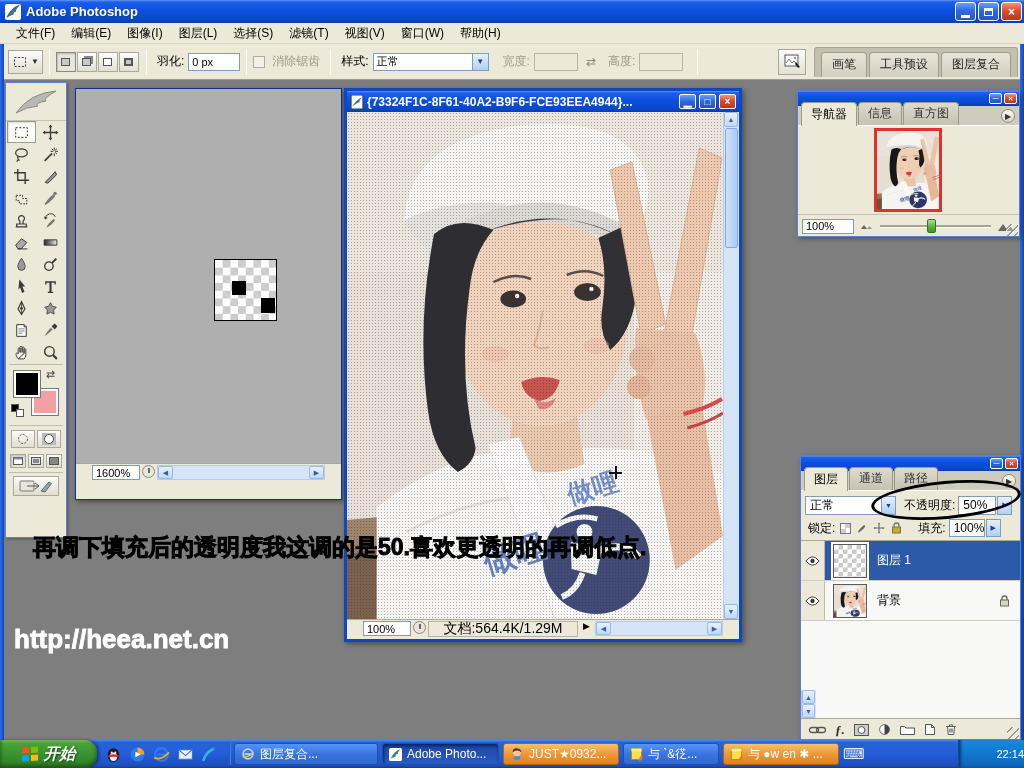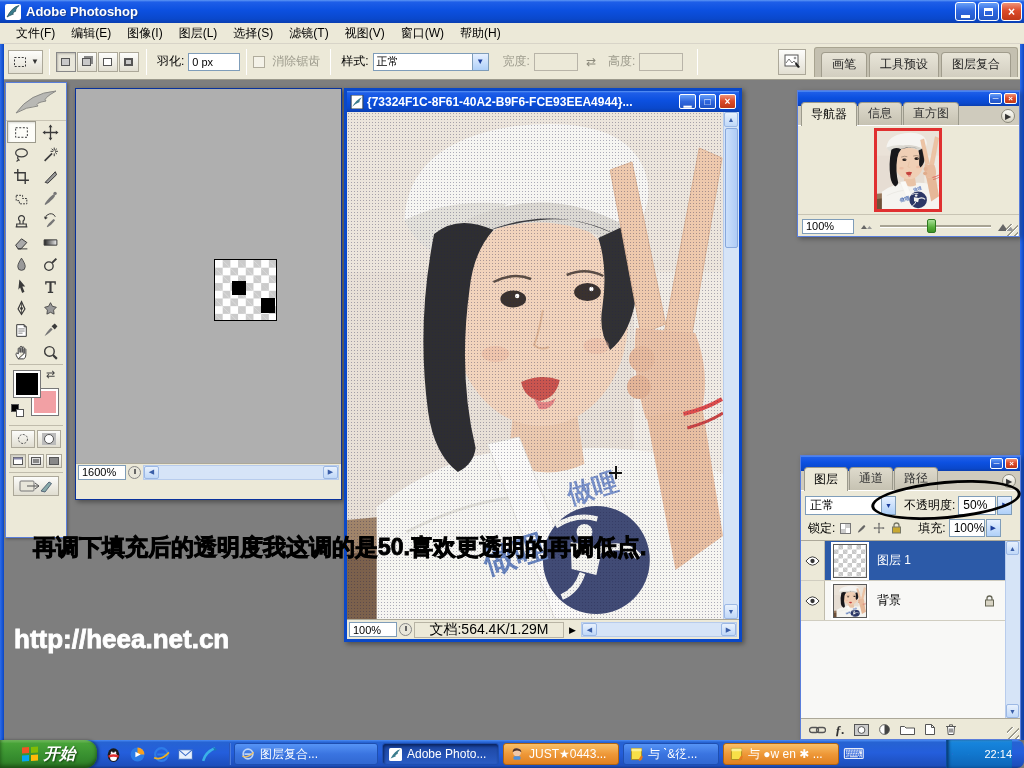--- a/index.html
+++ b/index.html
@@ -54,21 +54,21 @@
   .scr-btn { width:16px; height:14px; border:1px solid #ACA899; background:linear-gradient(#FCFCFA,#E0DDD0); display:flex; align-items:center; justify-content:center; }
   .scr-btn.pressed { background:#E4E2D6; box-shadow:inset 1px 1px 2px #00000022; }
   .ir-btn { margin:3px auto 0 auto; width:46px; height:20px; border:1px solid #ACA899; background:linear-gradient(#FCFCFA,#E0DDD0); display:flex; align-items:center; justify-content:center; }
 
   
   .docwin { box-shadow:2px 2px 5px #00000066; }
   .doc-title { height:19px; display:flex; align-items:center; padding:0 3px; gap:3px; }
   .doc-title .dtxt { color:#fff; font-weight:bold; font-size:11px; white-space:nowrap; overflow:hidden; flex:1; }
   .mdibtn { width:17px; height:15px; border:1px solid #fff; border-radius:2px; background:linear-gradient(#68A0F8,#2E66DE 50%,#2254C4); color:#fff; font-size:10px; font-weight:bold; display:flex; align-items:center; justify-content:center; flex:none; }
   .mdibtn.close { background:linear-gradient(#F09478,#DD4B2A 45%,#C03818); }
-  .statusbar { background:#ECE9D8; border-top:1px solid #ACA899; display:flex; align-items:center; padding:1px 2px; gap:2px; }
+  .statusbar { background:#ECE9D8; border-top:1px solid #ACA899; display:flex; align-items:flex-start; padding:1px 16px; gap:2px; }
   .zoombox { background:#fff; border:1px solid #7F9DB9; width:48px; height:15px; font-size:11px; padding-left:3px; color:#000; display:flex; align-items:center; }
   .clock-ico { width:13px; height:13px; border:1px solid #888; border-radius:50%; background:#E8E6DA; position:relative; }
   .clock-ico:after { content:""; position:absolute; left:5px; top:2px; width:2px; height:5px; background:#666; }
   .hscroll { flex:1; height:15px; background:#D6E4F7; border:1px solid #B8CCEC; display:flex; justify-content:space-between; }
   .sbtn { width:15px; height:100%; background:linear-gradient(#E8F1FD,#C0D8F8); border:1px solid #9CB8E4; border-radius:2px; color:#3A5EA8; font-size:7px; display:flex; align-items:center; justify-content:center; }
   .vscroll { background:#D6E4F7; border-left:1px solid #B8CCEC; display:flex; flex-direction:column; justify-content:space-between; }
   .vthumb { width:13px; margin:1px; height:120px; background:linear-gradient(90deg,#CCE0FB,#AECBF5); border:1px solid #88A8DC; border-radius:2px; }
 
   .canvas1 { background:#AFAFAF; position:relative; }
   .checker-img { position:absolute; left:138px; top:170px; width:63px; height:62px; border:1px solid #000;
@@ -106,21 +106,21 @@
   .slider-thumb { position:absolute; left:42%; top:-6px; width:9px; height:14px; background:linear-gradient(#A8E098,#58B03C 60%,#3F9428); border:1px solid #2E7820; border-radius:2px; }
 
   .lay-ctrl1 { height:25px; display:flex; align-items:center; padding:3px 4px 0 4px; position:relative; }
   .lay-ctrl2 { height:24px; display:flex; align-items:center; padding:0 4px; }
   .dropdown { display:flex; }
   .dd-field { background:#fff; border:1px solid #7F9DB9; border-right:none; height:19px; font-size:12px; padding:1px 4px; display:flex; align-items:center; }
   .spin-btn { width:15px; height:19px; border:1px solid #7F9DB9; background:linear-gradient(#E6F0FF,#AFD0F8); color:#1C3E9C; font-size:7px; display:flex; align-items:center; justify-content:center; }
   .lay-label { font-size:12px; color:#000; margin:0 3px; }
   .lock-ico { width:14px; height:14px; margin-right:3px; display:flex; align-items:center; justify-content:center; }
   .opacity-annot { position:absolute; left:70px; top:-10px; width:150px; height:38px; border:3px solid #000; border-radius:50%; transform:rotate(-5deg); z-index:20; pointer-events:none; }
-  .lay-list { background:#F8F8F6; border-top:1px solid #ACA899; position:relative; display:flex; }
+  .lay-list { background:#F8F8F6; border-top:1px solid #ACA899; position:relative; display:flex;flex-direction:column; }
   .lay-rows { flex:1; }
   .lay-row { height:40px; display:flex; align-items:center; border-bottom:1px solid #D0CDC0; position:relative; }
   .lay-row.sel { background:#2C5AA8; }
   .eye-cell { width:24px; height:100%; background:#ECE9D8; border-right:1px solid #C0BCAC; display:flex; align-items:center; justify-content:center; }
   .lay-thumb { width:34px; height:34px; border:1px solid #5A5A5A; outline:2px solid #fff; margin-left:8px; background:#fff; overflow:hidden; }
   .lay-thumb.checker { background-color:#fff;
      background-image:linear-gradient(45deg,#C8C8C8 25%,transparent 25%,transparent 75%,#C8C8C8 75%),linear-gradient(45deg,#C8C8C8 25%,transparent 25%,transparent 75%,#C8C8C8 75%);
      background-size:9px 9px; background-position:0 0,4.5px 4.5px; }
   .lay-name { font-size:12px; margin-left:10px; color:#000; }
   .lay-row.sel .lay-name { color:#fff; }
@@ -136,21 +136,21 @@
   .start-label { color:#fff; font-size:16px; font-weight:bold; font-style:italic; text-shadow:1px 1px 2px #14420E; }
   .winflag { width:17px; height:15px; position:relative; transform:skewY(-4deg); }
   .winflag i { position:absolute; width:7px; height:6px; }
   .ql { display:flex; align-items:center; gap:7px; margin:0 8px; }
   .tb-divider { width:2px; height:22px; background:linear-gradient(90deg,#1A44A8,#5E90EE); margin:0 3px; }
   .taskbtn { height:22px; border-radius:3px; margin-right:4px; display:flex; align-items:center; padding:0 6px; gap:5px; border:1px solid #1E4FB0; overflow:hidden; }
   .taskbtn .tlabel { color:#fff; font-size:12px; white-space:nowrap; overflow:hidden; }
   .taskbtn.normal { background:linear-gradient(#5694F6,#3A74E0 50%,#3168D2); }
   .taskbtn.active { background:linear-gradient(#1C45A0,#2A5CC4); box-shadow:inset 1px 2px 3px #0A2460; }
   .taskbtn.alert { background:linear-gradient(#F8C068,#EE9838 50%,#E08020); border-color:#B06410; }
-  .tray { position:absolute; right:12px; top:0; height:28px; width:66px; background:linear-gradient(180deg,#35A4F0 0%,#1684DC 10%,#1177CE 50%,#0E66B8 95%); border-left:1px solid #0A4C94; box-shadow:inset 2px 0 3px #0A3C74; display:flex; align-items:center; padding-left:5px; gap:15px; }
+  .tray { position:absolute; right:0; top:0; height:28px; width:66px; background:linear-gradient(180deg,#35A4F0 0%,#1684DC 10%,#1177CE 50%,#0E66B8 95%); border-left:1px solid #0A4C94; box-shadow:inset 2px 0 3px #0A3C74; display:flex; align-items:center; padding-left:5px; gap:15px; }
   .tray-clock { color:#fff; font-size:11px; margin-left:1px; }
   .kbd-ico { color:#E8ECF8; font-size:15px; margin-right:6px; }
 
   svg { display:block; }
   .tool-svg * { vector-effect:non-scaling-stroke; }
 </style>
 </head>
 <body>
 
 <div id="screen">
@@ -739,21 +739,21 @@
           <path d="M2 13 Q7 3 14 1.5 Q9.5 6 11 7 Q6.5 9 8.5 10 Q4.5 11.5 2 13Z" fill="#3A7C8C"></path>
         </svg>
       <span class="tlabel">Adobe Photo...</span>
     </div>
     <div class="taskbtn alert" style="width:116px">
       <svg width="14" height="14" viewBox="0 0 16 16">
           <circle cx="8" cy="6" r="4.5" fill="#F0C8A8"></circle>
           <path d="M3 6q0-5 5-4.5T13 6q-2-2-5-2T3 6z" fill="#50342A"></path>
           <rect x="4" y="10.5" width="8" height="4" rx="1.5" fill="#4A90E0"></rect>
         </svg>
-      <span class="tlabel">JUST★0443...</span>
+      <span class="tlabel">JUST★0932...</span>
     </div>
     <div class="taskbtn normal" style="width:96px">
       <svg width="13" height="14" viewBox="0 0 14 15">
           <path d="M1.5 1.5h11v12h-11z" fill="#F8E048" stroke="#A88A20"></path>
           <path d="M1.5 1.5h11v3h-11z" fill="#FCF090"></path>
           <path d="M9 14 12 9l2 1.5-3 4.5z" fill="#E87820"></path>
         </svg>
       <span class="tlabel">与 ˋ&amp;徔...</span>
     </div>
     <div class="taskbtn alert" style="width:116px">

